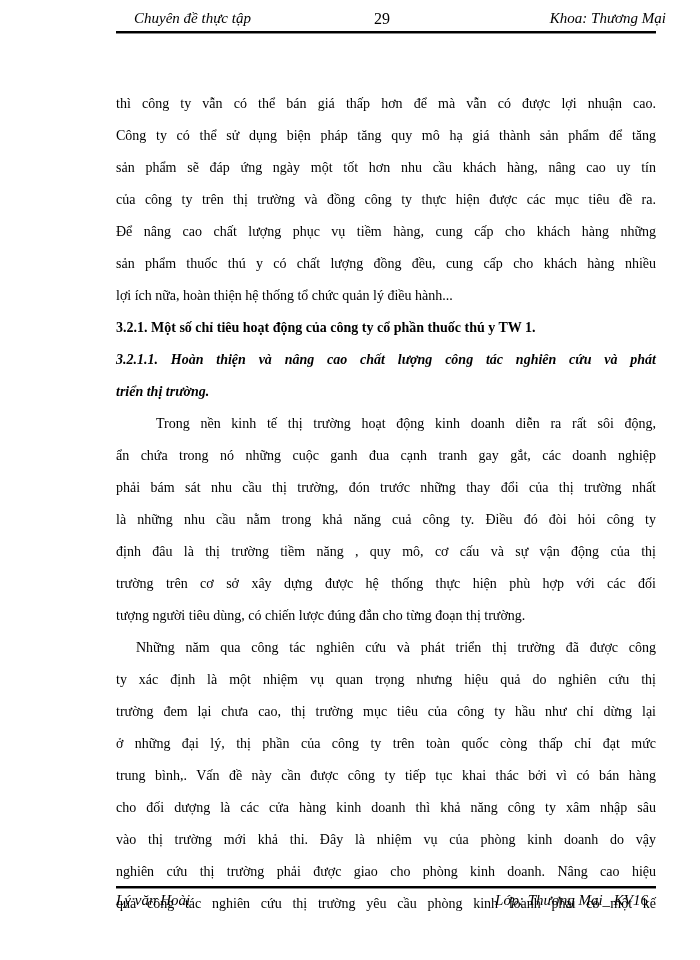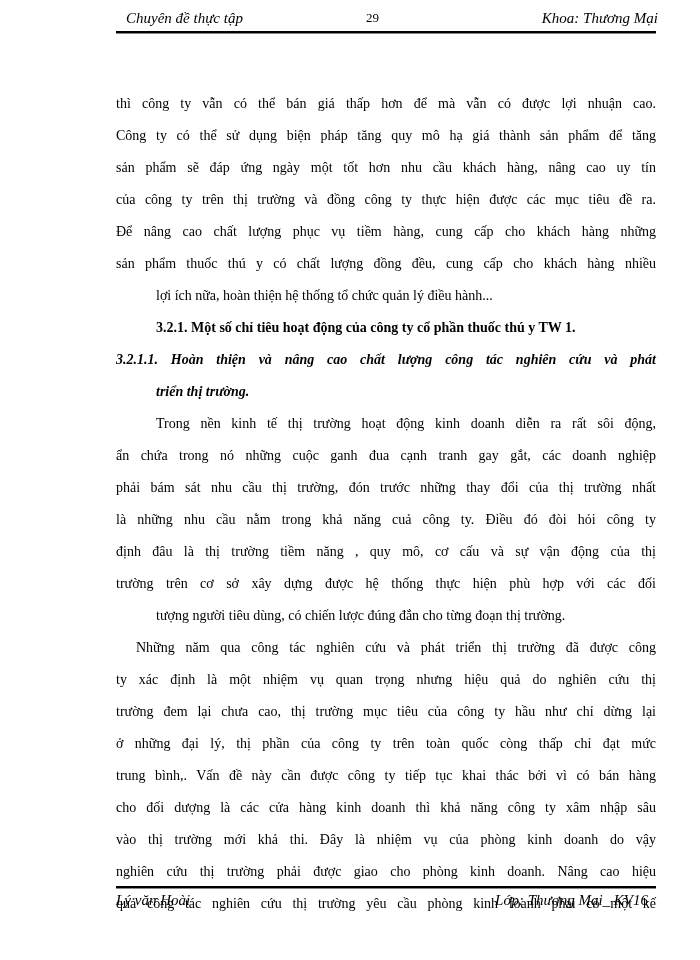--- a/index.html
+++ b/index.html
@@ -1,27 +1,27 @@
 <!DOCTYPE html>
 <html><head>
 <meta charset="utf-8">
 <style>
   html, body { margin:0; padding:0; background:#fff; }
   body { width:700px; height:960px; position:relative; overflow:hidden; font-family:"Liberation Serif", serif; color:#000; }
   .page { position:absolute; left:0; top:0; width:700px; height:960px; }
-  .header { position:absolute; left:124px; width:540px; top:6px; height:26px; font-style:italic; font-size:15px; }
+  .header { position:absolute; left:132px; width:540px; top:6px; height:26px; font-style:italic; font-size:15px; }
   .header .left { position:absolute; left:2px; top:4px; }
-  .header .center { position:absolute; left:242px; top:4px; font-style:normal; font-size:13px; }
+  .header .center { position:absolute; left:242px; top:4px; font-style:normal; font-size:16px; }
   .header .right { position:absolute; right:6px; top:4px;margin-left:37px; }
   .rule { position:absolute; left:116px; width:540px; height:2px; background:#000; border-bottom:1px solid #888; }
   .rule.top { top:31px; }
   .rule.bottom { top:886px; }
   .body { position:absolute; left:116px; top:88px; width:540px; }
   .line { height:32px; line-height:32px; font-size:14px; white-space:nowrap; text-align:justify; text-align-last:justify; }
-  .line.last { text-align-last:left;margin-left:40px; }
+  .line.last { text-align-last:left; }
   .line.indent1 { padding-left:40px; }
   .line.indent2 { padding-left:20px; }
   .h-bold { font-weight:bold; }
   .h-bi { font-weight:bold; font-style:italic; }
   .footer { position:absolute; left:116px; width:540px; top:892px; font-style:italic; font-size:15px; }
   .footer .left { position:absolute; left:0; top:0; }
   .footer .right { position:absolute; right:8px; top:0; }
 </style>
 </head>
 <body>

